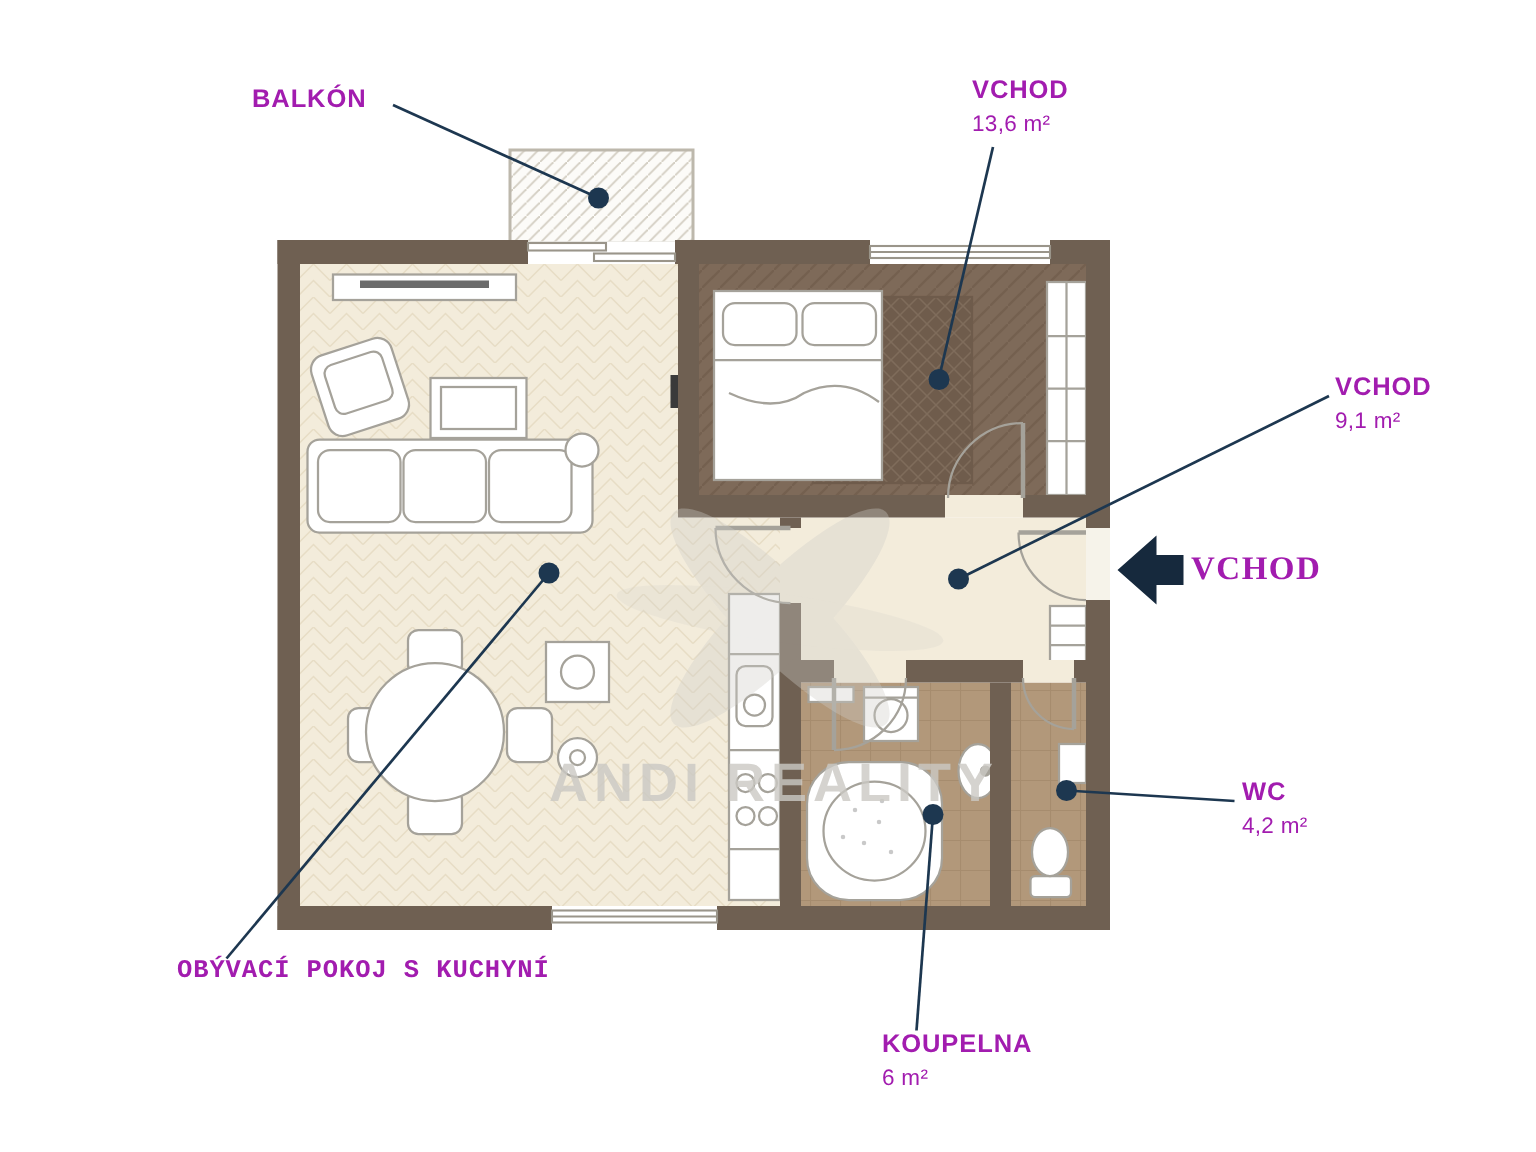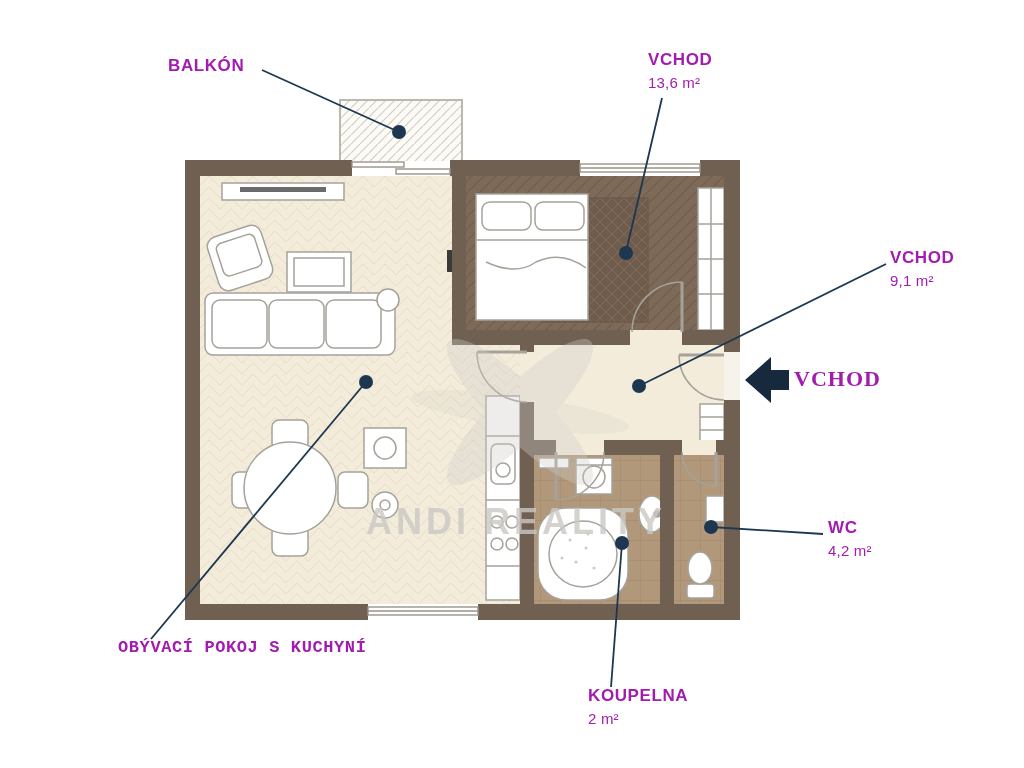--- a/index.html
+++ b/index.html
@@ -275,16 +275,16 @@
     <div class="room-name">WC</div>
     <div class="room-area">4,2 m²</div>
   </div>
 
   <div class="label" style="left:118px; top:638px;font-family:Liberation Mono, monospace;">
     <div class="room-name">OBÝVACÍ POKOJ S KUCHYNÍ</div>
   </div>
 
   <div class="label" style="left:588px; top:686px;">
     <div class="room-name">KOUPELNA</div>
-    <div class="room-area">2 m²</div>
+    <div class="room-area">6 m²</div>
   </div>
 
 </div>
 
 </body></html>

